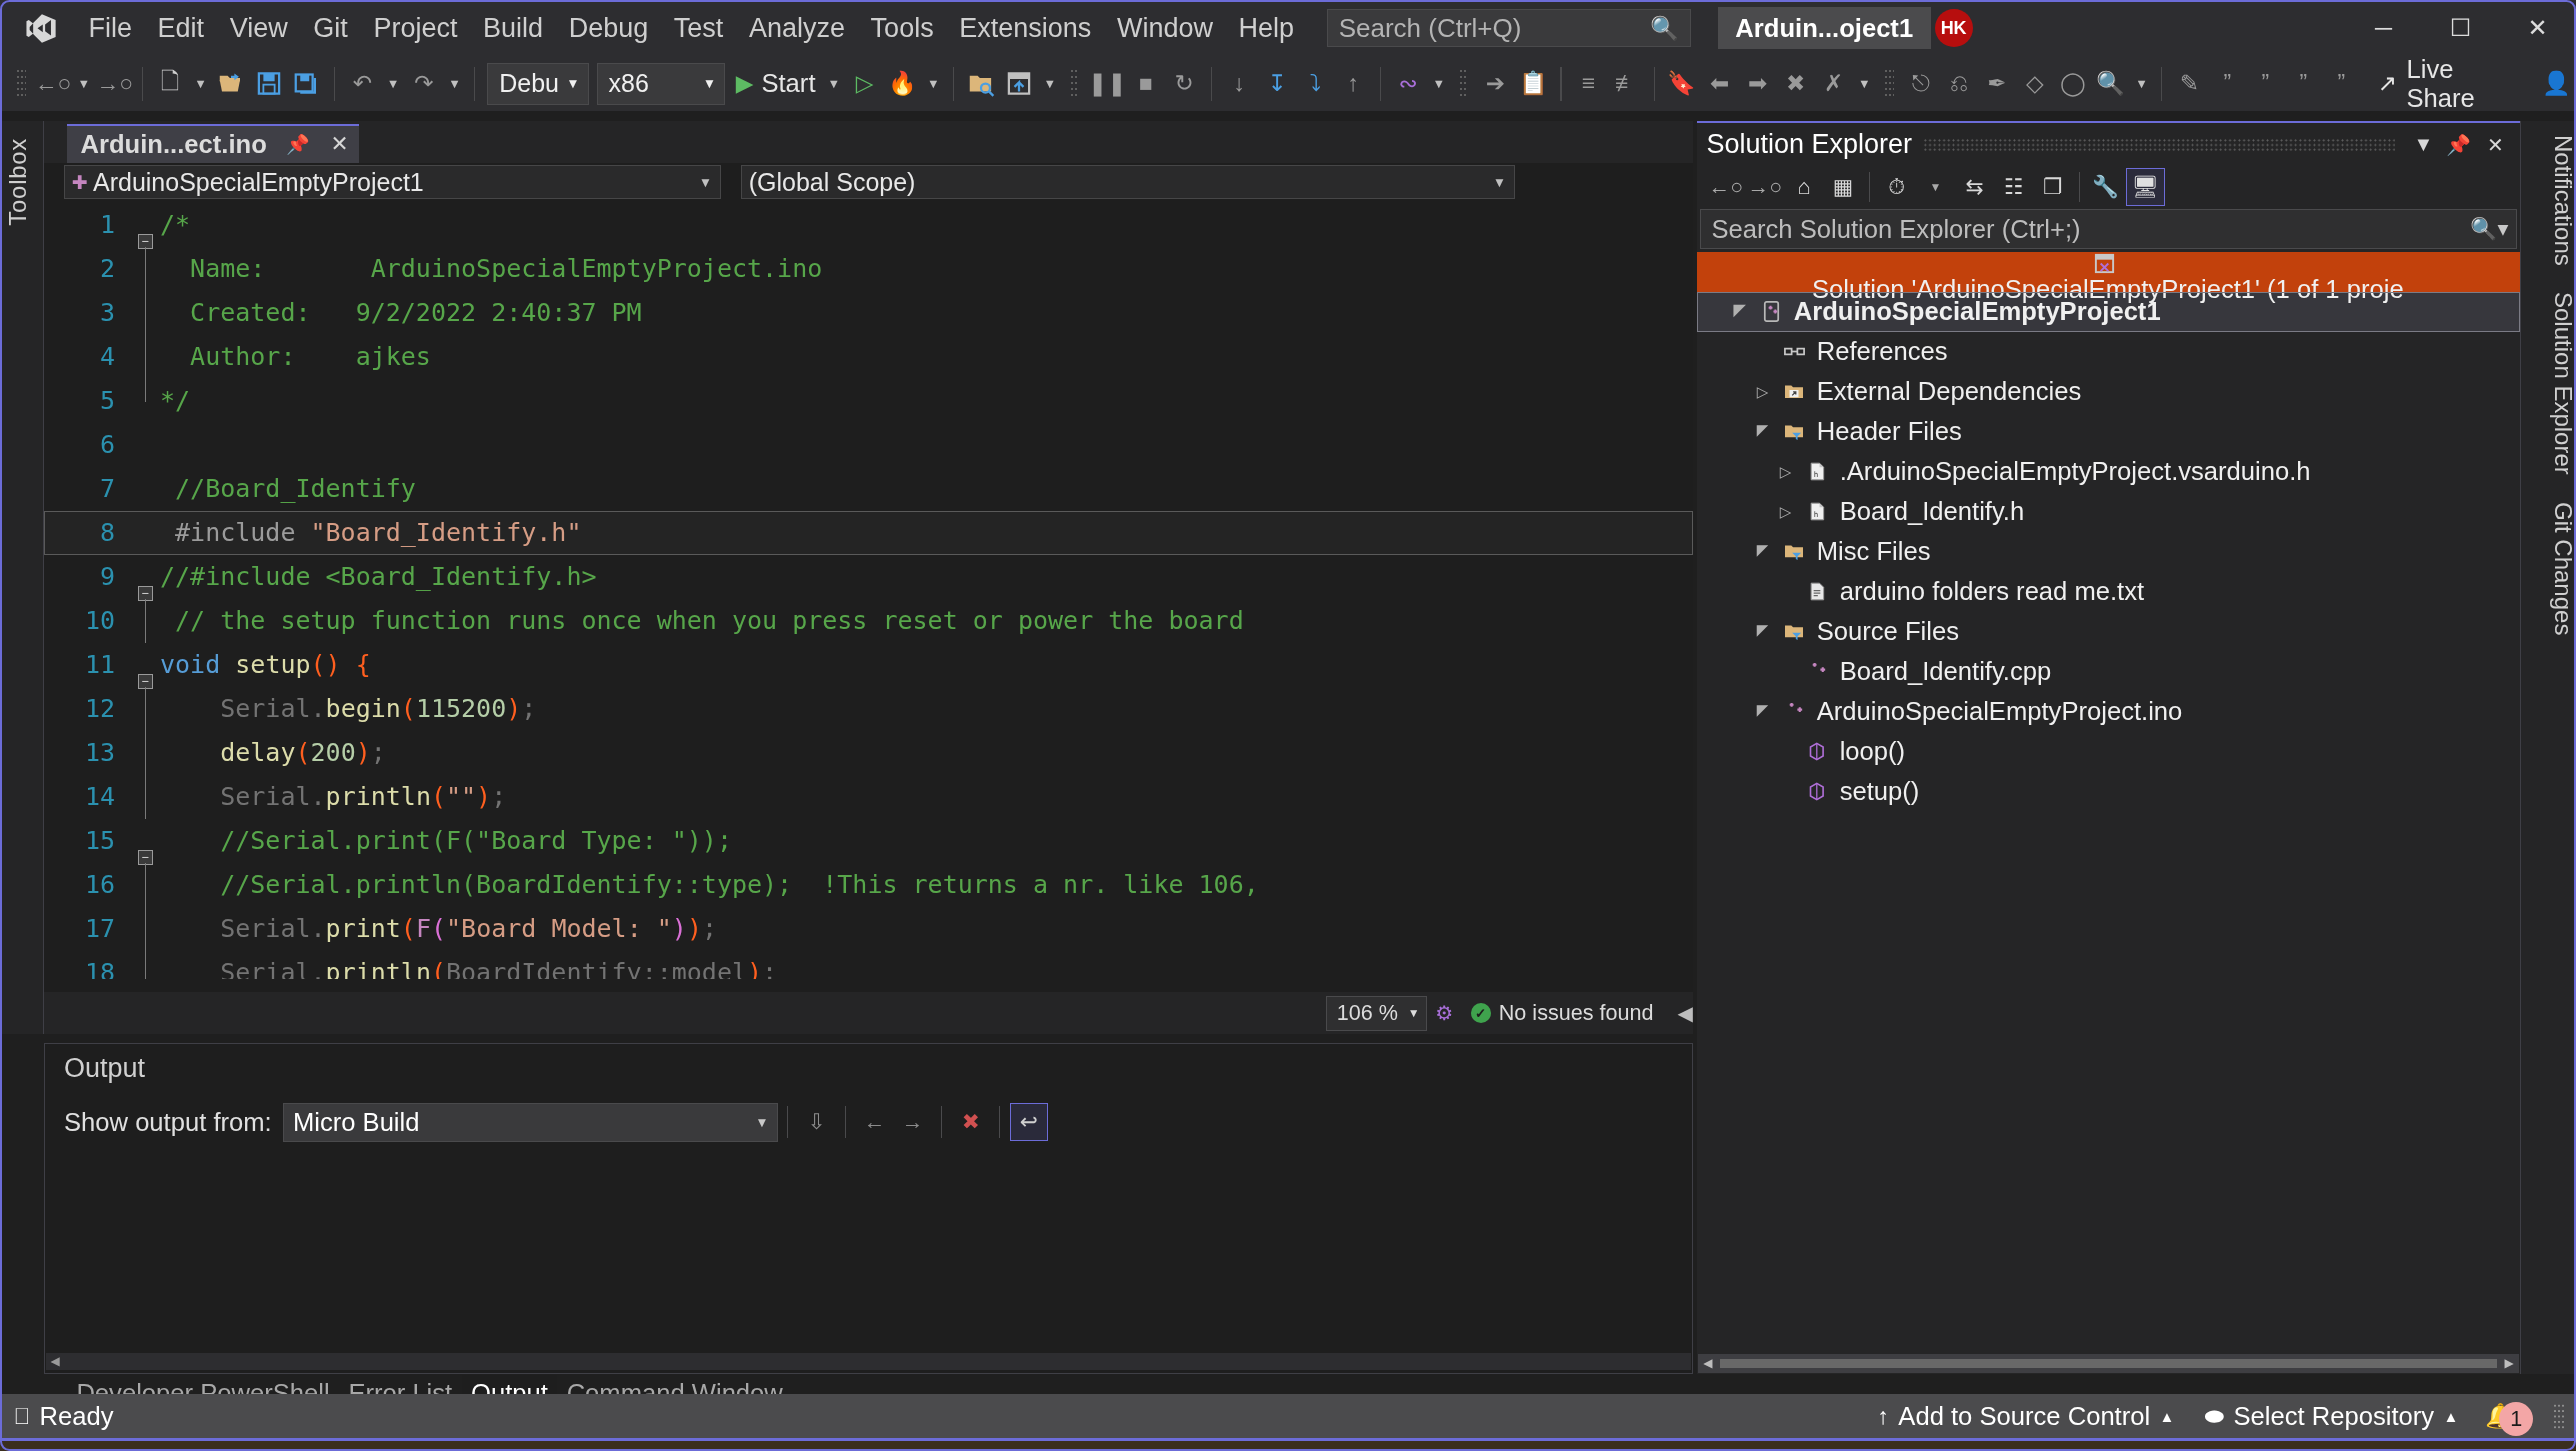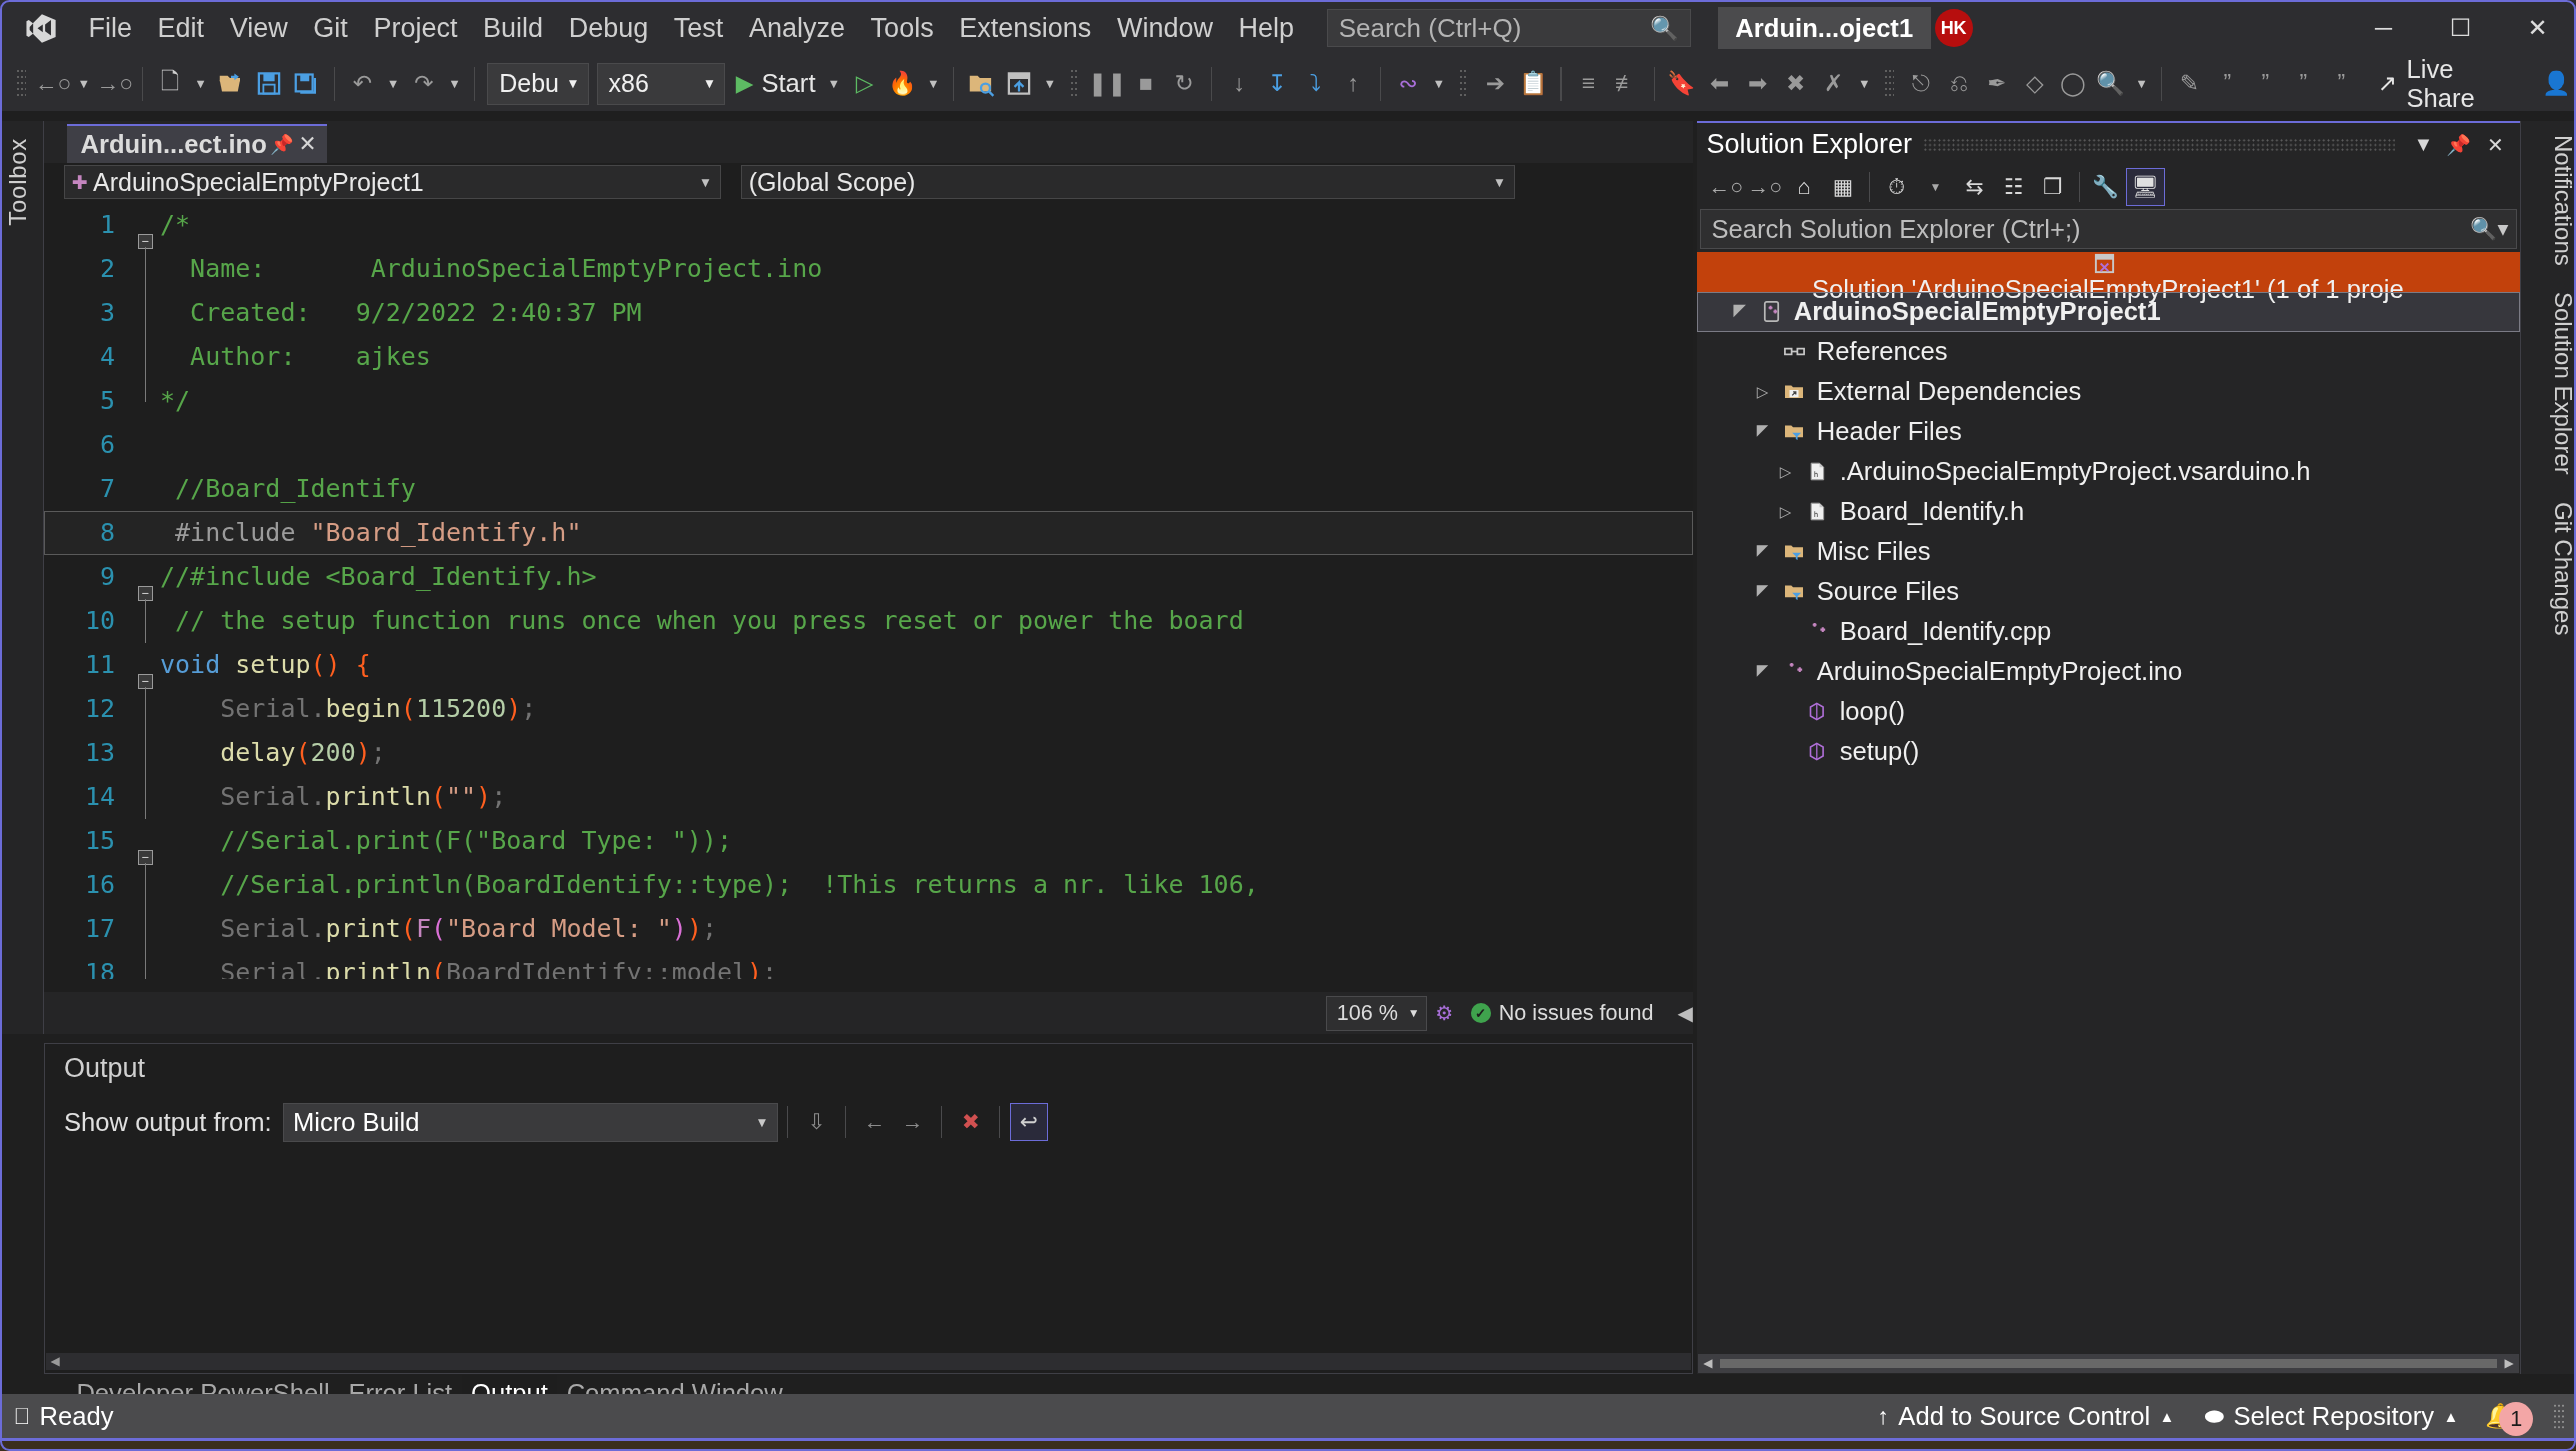--- a/index.html
+++ b/index.html
@@ -93,21 +93,21 @@
   }
 
   
   .editor-wrap {
     position: absolute; left: 44px; top: 121px; width: 1649px; height: 913px;
     background: #1e1e1e;
   }
   .tabstrip { position: absolute; left: 0; top: 0; width: 100%; height: 42px; background: #252526; }
   .doc-tab {
     position: absolute; left: 23px; top: 2.7px; height: 39px; background: #3f3f46;
-    display: flex; align-items: center; padding: 0 10.8px 0 13.5px; gap: 4px;
+    display: flex; align-items: center; padding: 0 10.8px 0 13.5px; gap: 20px;
     border-top: 2px solid #6c6cd8;
   }
   .doc-tab .t { color: #dcdcdc; font-size: 25.6px; font-weight: bold; white-space: nowrap; }
   .doc-tab .pin { color: #c9c9c9; font-size: 19px; }
   .doc-tab .x { color: #d6d6d6; font-size: 21.6px; }
 
   .navbar {
     position: absolute; left: 0; top: 42px; width: 100%; height: 38px;
     display: flex; align-items: center; background: #1e1e1e; padding-left: 20px;
   }
@@ -611,20 +611,30 @@
       <div class="se-row" style="padding-left: 50px;">
         <span class="se-exp" style="transform: rotate(180deg); display: inline-block;">◢</span>
         <span class="se-ico">
           <svg width="24" height="21.6" viewBox="0 0 24 24">
             <path d="M2 5h7l2 2h11v11H2z" fill="#dcb67a"></path>
             <path d="M10 13h10l-4 4v4l-2-1v-3z" fill="#4b9fe3"></path>
           </svg>
         </span>
         <span>Misc Files</span>
       </div>
+      <div class="se-row" style="padding-left: 73px;">
+        <span class="se-exp"></span>
+        <span class="se-ico">
+          <svg width="20" height="23" viewBox="0 0 24 24">
+            <path d="M5 2h10l5 5v15H5z" fill="#e8e8e8" stroke="#9a9a9a" stroke-width="1.2"></path>
+            <path d="M8 11h8M8 14h8M8 17h5" stroke="#666" stroke-width="1.4"></path>
+          </svg>
+        </span>
+        <span>arduino folders read me.txt</span>
+      </div>
       <div class="se-row" style="padding-left: 50px;">
         <span class="se-exp" style="transform: rotate(180deg); display: inline-block;">◢</span>
         <span class="se-ico">
           <svg width="24" height="21.6" viewBox="0 0 24 24">
             <path d="M2 5h7l2 2h11v11H2z" fill="#dcb67a"></path>
             <path d="M10 13h10l-4 4v4l-2-1v-3z" fill="#4b9fe3"></path>
           </svg>
         </span>
         <span>Source Files</span>
       </div>

